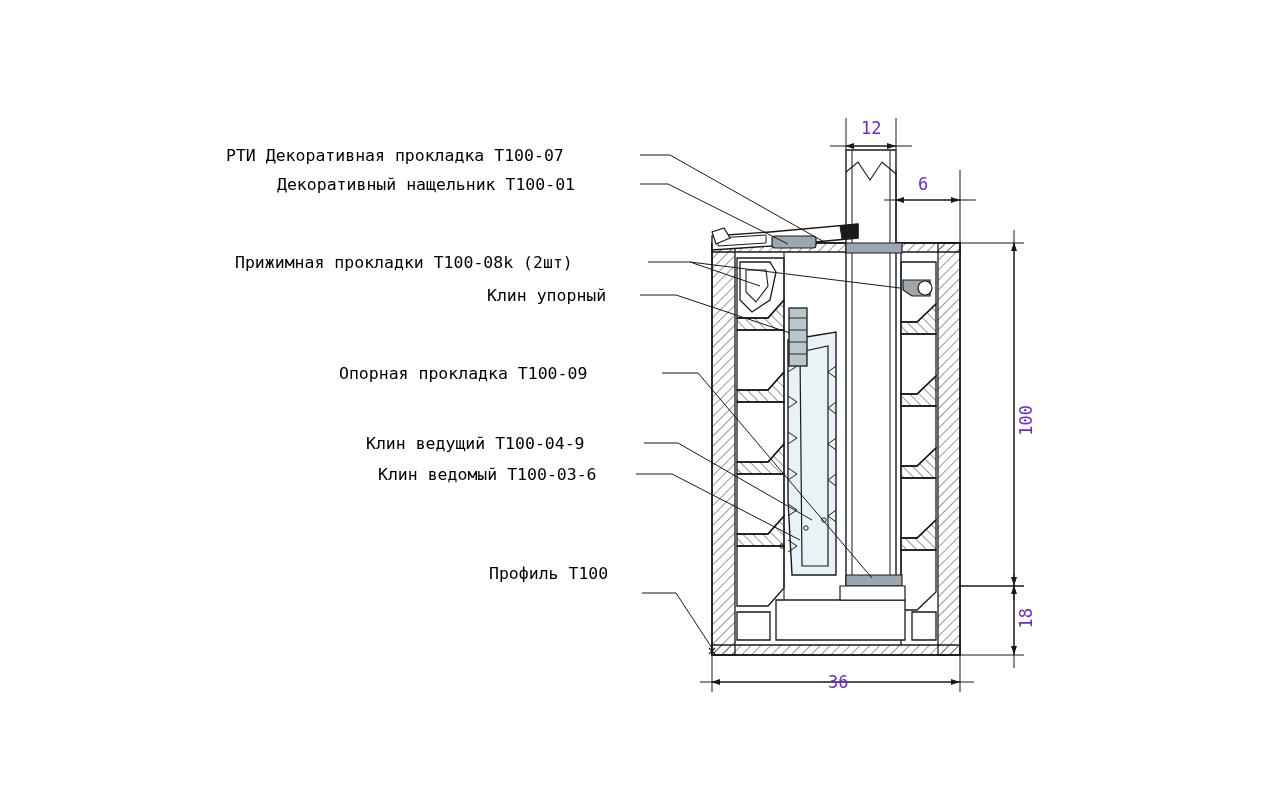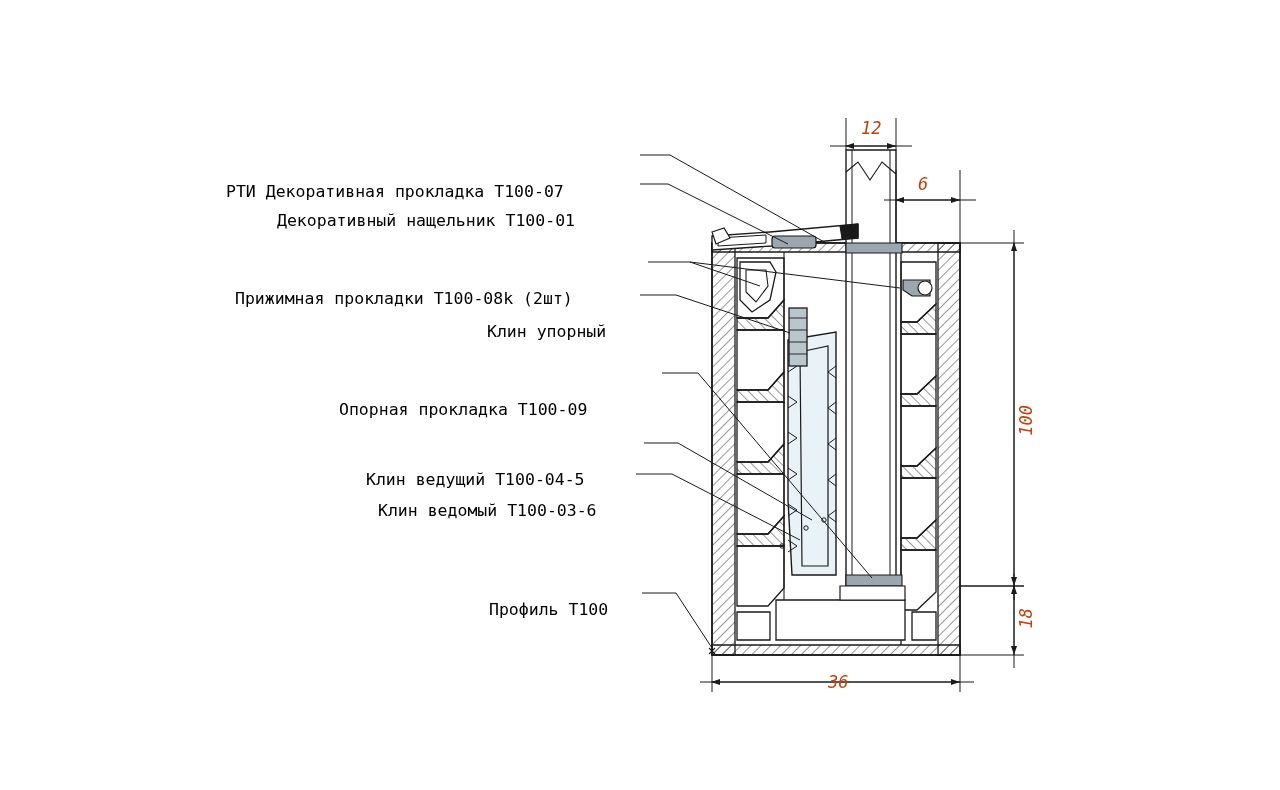--- a/index.html
+++ b/index.html
@@ -21,29 +21,27 @@
     width: 1280px;
     height: 790px;
   }
   .callout-label {
     position: absolute;
     font-family: "DejaVu Sans Mono", monospace;
     font-size: 16.5px;
     color: #000000;
     white-space: nowrap;
     letter-spacing: 0px;
-    margin-top: 36px;
   }
   .dim-label {
     position: absolute;
     font-family: "DejaVu Sans Mono", monospace;
     font-size: 17px;
-    color: #c2410c;
+    color: #6d28d9;
     white-space: nowrap;
-    font-style: italic;
   }
   .dim-label.vertical {
     writing-mode: vertical-rl;
     transform: rotate(180deg);
     transform-origin: center;
   }
 </style>
 </head>
 <body>
 
@@ -227,21 +225,21 @@
 <div class="callout-label" style="left:226px; top:146px;">РТИ Декоративная прокладка Т100-07</div>
 
 <div class="callout-label" style="left:277px; top:175px;">Декоративный нащельник Т100-01</div>
 
 <div class="callout-label" style="left:235px; top:253px;">Прижимная прокладки Т100-08k (2шт)</div>
 
 <div class="callout-label" style="left:487px; top:286px;">Клин упорный</div>
 
 <div class="callout-label" style="left:339px; top:364px;">Опорная прокладка Т100-09</div>
 
-<div class="callout-label" style="left:366px; top:434px;">Клин ведущий Т100-04-5</div>
+<div class="callout-label" style="left:366px; top:434px;">Клин ведущий Т100-04-9</div>
 
 <div class="callout-label" style="left:378px; top:465px;">Клин ведомый Т100-03-6</div>
 
 <div class="callout-label" style="left:489px; top:564px;">Профиль Т100</div>
 
 <div class="dim-label" style="left:861px; top:118px;">12</div>
 
 <div class="dim-label" style="left:918px; top:174px;">6</div>
 
 <div class="dim-label vertical" style="left:1016px; top:405px;">100</div>

